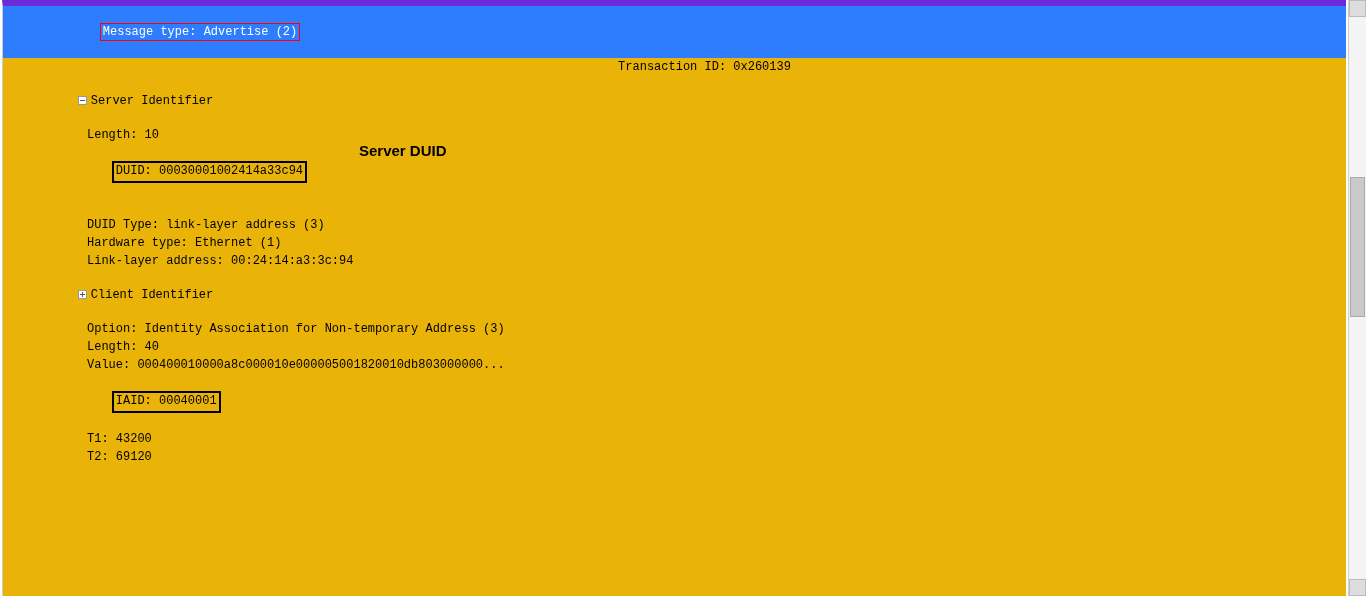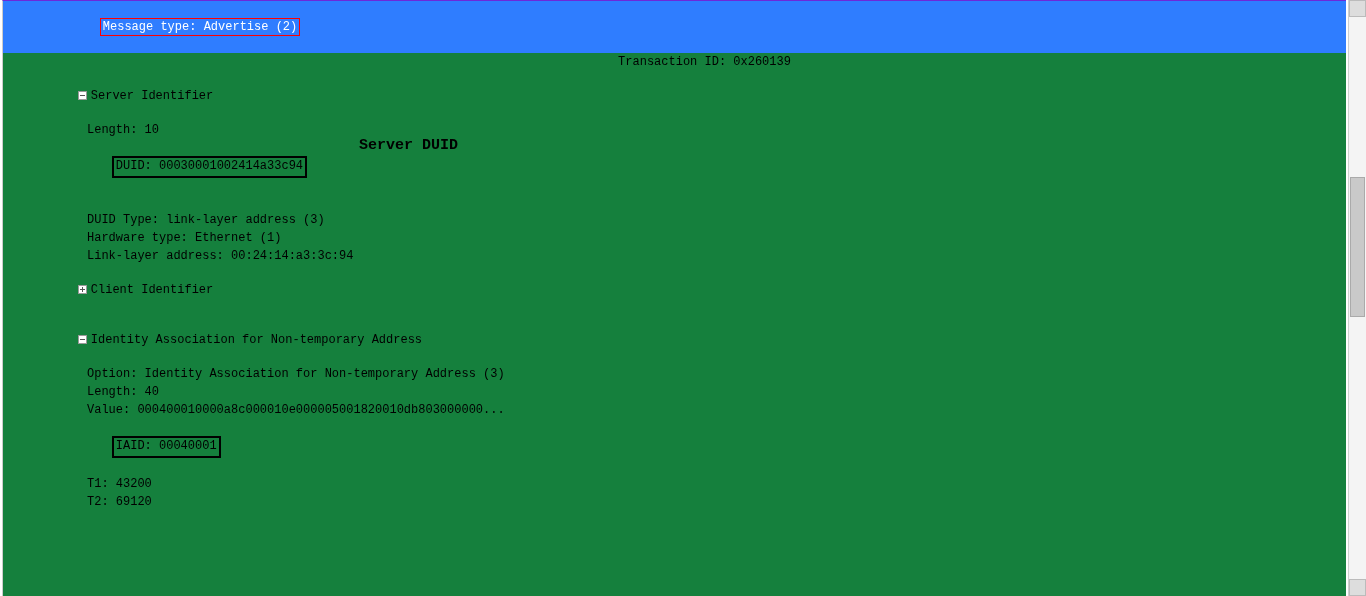--- a/index.html
+++ b/index.html
@@ -10,22 +10,22 @@
       background: #fff;
       color: #000;
       width: 1366px;
       height: 596px;
       overflow: hidden;
       position: relative;
     }
     .scrollarea {
       position: absolute;
       left: 2px; top: 0; right: 20px; bottom: 0;
-      background: #15803d;
-      border-top: 1px solid #6d28d9;
+      background: #eab308;
+      border-top: 6px solid #6d28d9;
       border-left: 1px solid #ccc;
     }
     .row {
       white-space: pre;
       position: relative;
       padding: 1px 0 1px 0;
     }
     .hl { background: #2f7dff; color: #fff; }
     .redbox {
       border: 1px solid #ff0000;
@@ -33,21 +33,21 @@
       display: inline-block;
       padding: 0 2px;
     }
     .blackbox {
       border: 2px solid #000;
       display: inline-block;
       padding: 0 2px 2px 2px;
     }
     .ann {
       position: absolute;
-      font-family: Liberation Mono, monospace;
+      font-family: Liberation Sans, sans-serif;
       font-weight: 700;
       font-size: 15px;
       color: #000;
     }
     .toggler {
       display: inline-block;
       width: 9px; height: 9px;
       border: 1px solid #999;
       background: #fff;
       vertical-align: middle;
@@ -92,23 +92,20 @@
     <span class="ann" style="left:356px; top:-1px">Server DUID</span>
   </div>
   <div class="row indent2">DUID Type: link-layer address (3)</div>
   <div class="row indent2">Hardware type: Ethernet (1)</div>
   <div class="row indent2">Link-layer address: 00:24:14:a3:3c:94</div>
 
   <div class="row indent1t">
     <span class="toggler plus"></span><span>Client Identifier</span>
   </div>
 
-  <div class="row indent1t">
-    <span class="toggler minus"></span><span>Identity Association for Non-temporary Address</span>
-  </div>
   <div class="row indent2">Option: Identity Association for Non-temporary Address (3)</div>
   <div class="row indent2">Length: 40</div>
   <div class="row indent2">Value: 000400010000a8c000010e000005001820010db803000000...</div>
   <div class="row" style="padding-left:80px">
     <span class="blackbox">IAID: 00040001</span>
   </div>
   <div class="row indent2">T1: 43200</div>
   <div class="row indent2">T2: 69120</div>
 
 

